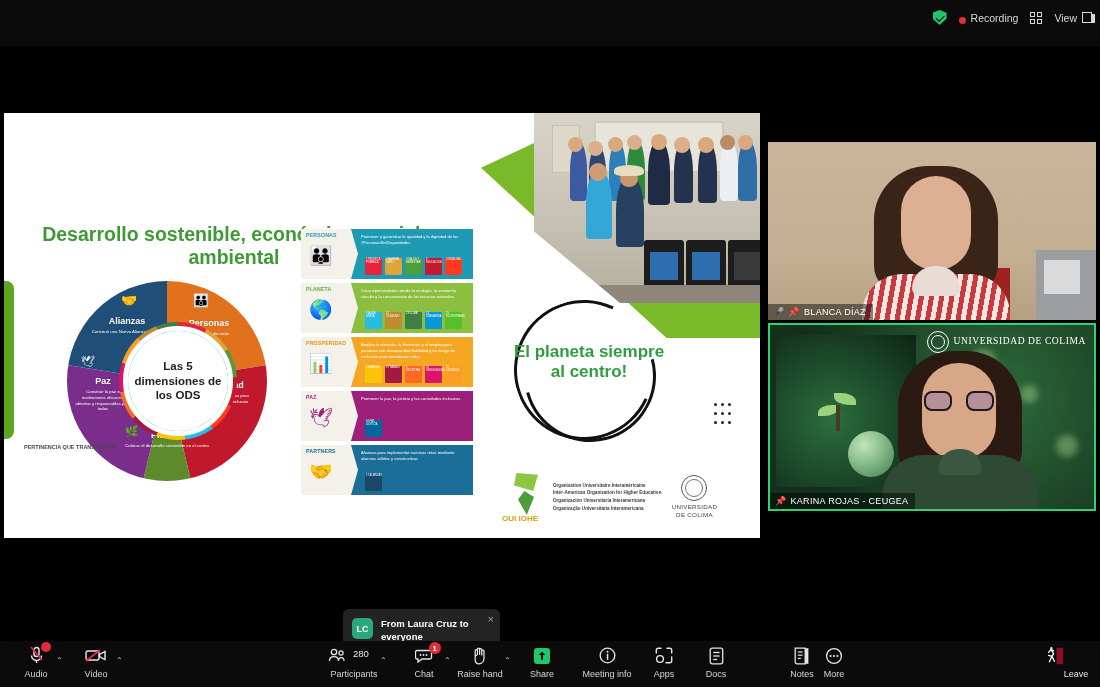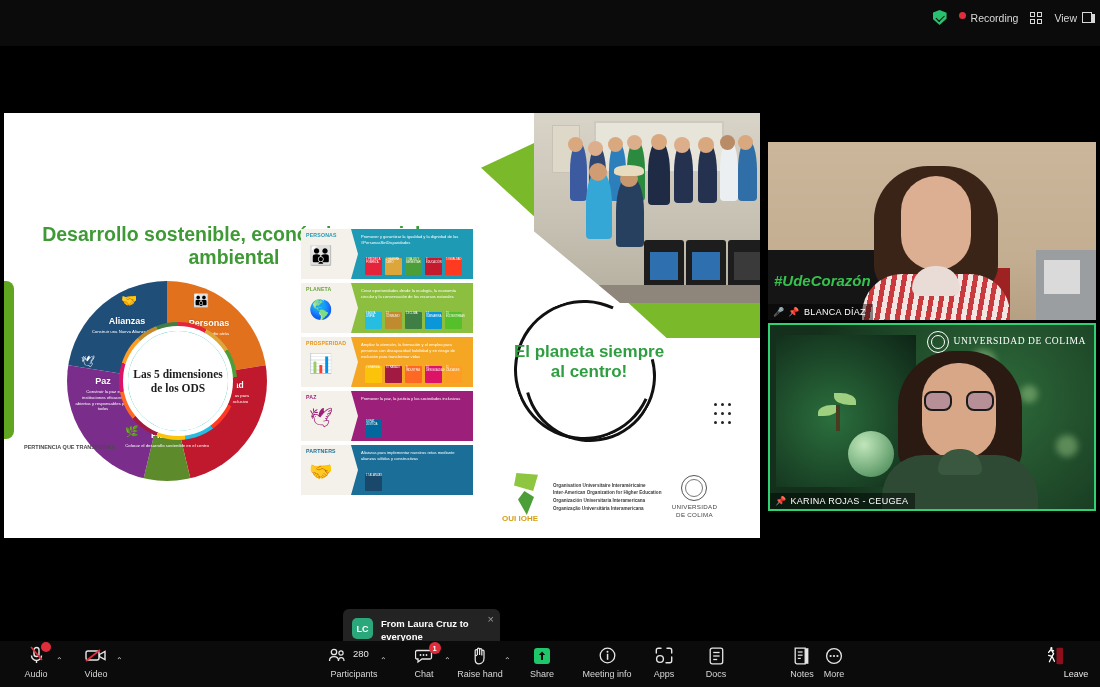--- a/index.html
+++ b/index.html
@@ -24,21 +24,21 @@
   .shield-ico {
     width: 14px; height: 15px; background: #27c26e;
     clip-path: polygon(50% 0%, 100% 18%, 100% 58%, 50% 100%, 0% 58%, 0% 18%);
     position: relative;
   }
   .shield-ico::after {
     content: ""; position: absolute; left: 3px; top: 5px;
     width: 7px; height: 3.5px; border-left: 1.6px solid #0b0b0b; border-bottom: 1.6px solid #0b0b0b;
     transform: rotate(-45deg);
   }
-  .rec-wrap { display: flex; align-items: flex-start; gap: 5px; }
+  .rec-wrap { display: flex; align-items: flex-end; gap: 5px; }
   .rec-dot { width: 7px; height: 7px; border-radius: 50%; background: #e02d3c; }
   .grid-ico { display: grid; grid-template-columns: 5px 5px; grid-template-rows: 5px 5px; gap: 2px; }
   .grid-ico i { display:block; border: 1.3px solid #d8d8d8; }
   .view-wrap { display: flex; align-items: center; gap: 5px; }
   .view-box { width: 10px; height: 11px; border: 1.4px solid #d8d8d8; position: relative; }
   .view-box::after { content:""; position:absolute; right:-4px; top:1px; width:3px; height:9px; background:#d8d8d8; }
 
   
   .stage { position: absolute; top: 46px; left: 0; width: 1100px; height: 595px; }
 
@@ -96,21 +96,21 @@
   .wheel-ring { position: absolute; left: 11px; top: 0; width: 200px; height: 200px; border-radius: 50%; overflow: hidden; }
   .seg { position: absolute; left: 0; top: 0; width: 200px; height: 200px; }
   .seg-label {
     position: absolute; color: #fff; font-weight: 700; text-align: center;
     line-height: 1.05; text-shadow: 0 0 2px rgba(0,0,0,.25);
   }
   .seg-desc { position: absolute; color: #fff; text-align: center; font-size: 4.3px; line-height: 1.35; }
   .wheel-hole {
     position: absolute; left: 56px; top: 45px; width: 110px; height: 110px;
     border-radius: 50%; background: #14b8a6; border: 5px solid #fff;
-    display:flex; align-items:center; justify-content:center;font-family:Liberation Serif, serif;
+    display:flex; align-items:center; justify-content:center;
   }
   .wheel-hole-inner {
     width:100%; height:100%; border-radius:50%; background:#fff;
     display:flex; align-items:center; justify-content:center; text-align:center;
     font-size: 11.5px; font-weight: 700; color: #1d1d1d; line-height:1.25;
   }
   .wheel-colorband {
     position:absolute; left:52px; top:41px; width:118px; height:118px; border-radius:50%;
     background: conic-gradient(#e5243b 0 8%, #dda63a 8% 16%, #4c9f38 16% 24%, #c5192d 24% 32%,
       #ff3a21 32% 40%, #26bde2 40% 48%, #fcc30b 48% 56%, #a21942 56% 64%, #fd6925 64% 72%,
@@ -513,23 +513,20 @@
             <div class="udc-name">UNIVERSIDAD DE COLIMA</div>
           </div>
         </div>
 
       </div>
     </div>
 
     <div class="tile tile-1">
       <div class="t1-bg"></div>
       <div class="t1-flag"></div>
-      <div class="t1-banner">
-        <span>#UdeCorazón</span>
-      </div>
       <div class="t1-red"></div>
       <div class="t1-right">
           <i></i>
         </div>
       <div class="t1-person">
         <div class="t1-hair"></div>
         <div class="t1-face"></div>
         <div class="t1-shirt"></div>
         <div class="t1-collar"></div>
       </div>

